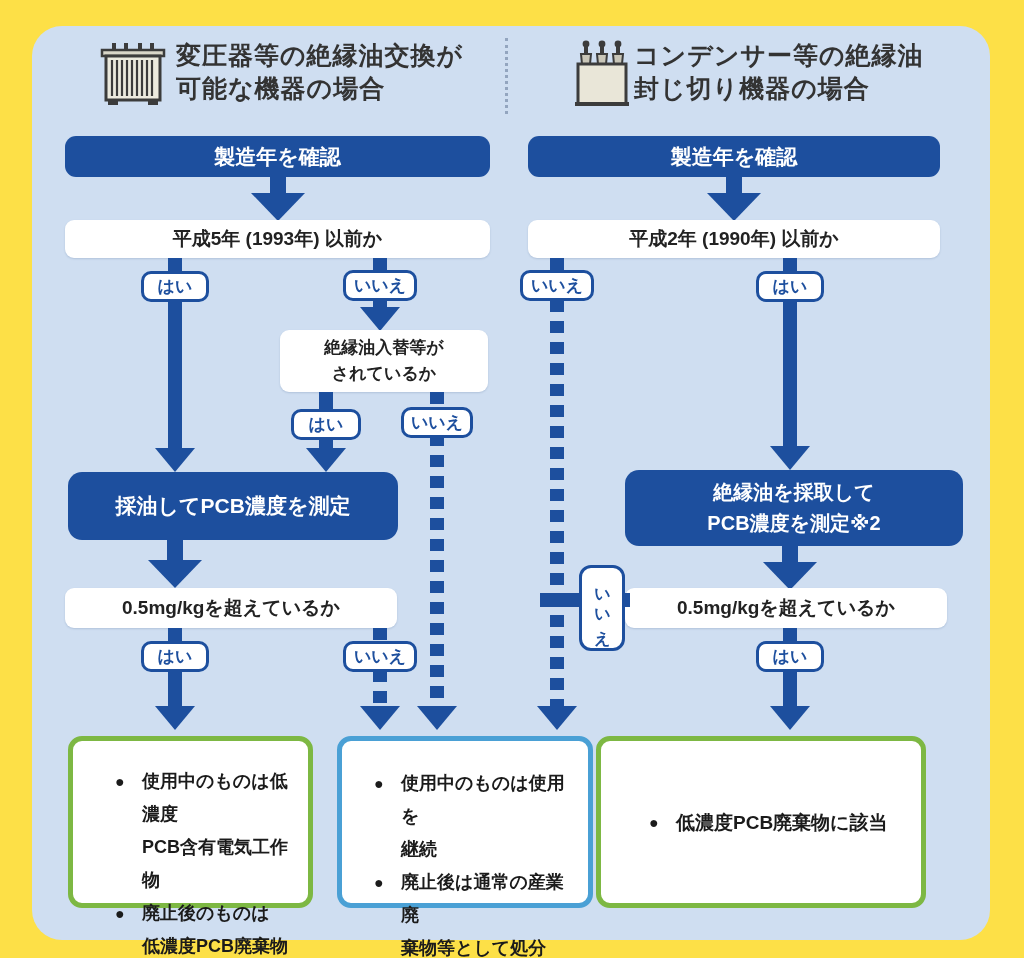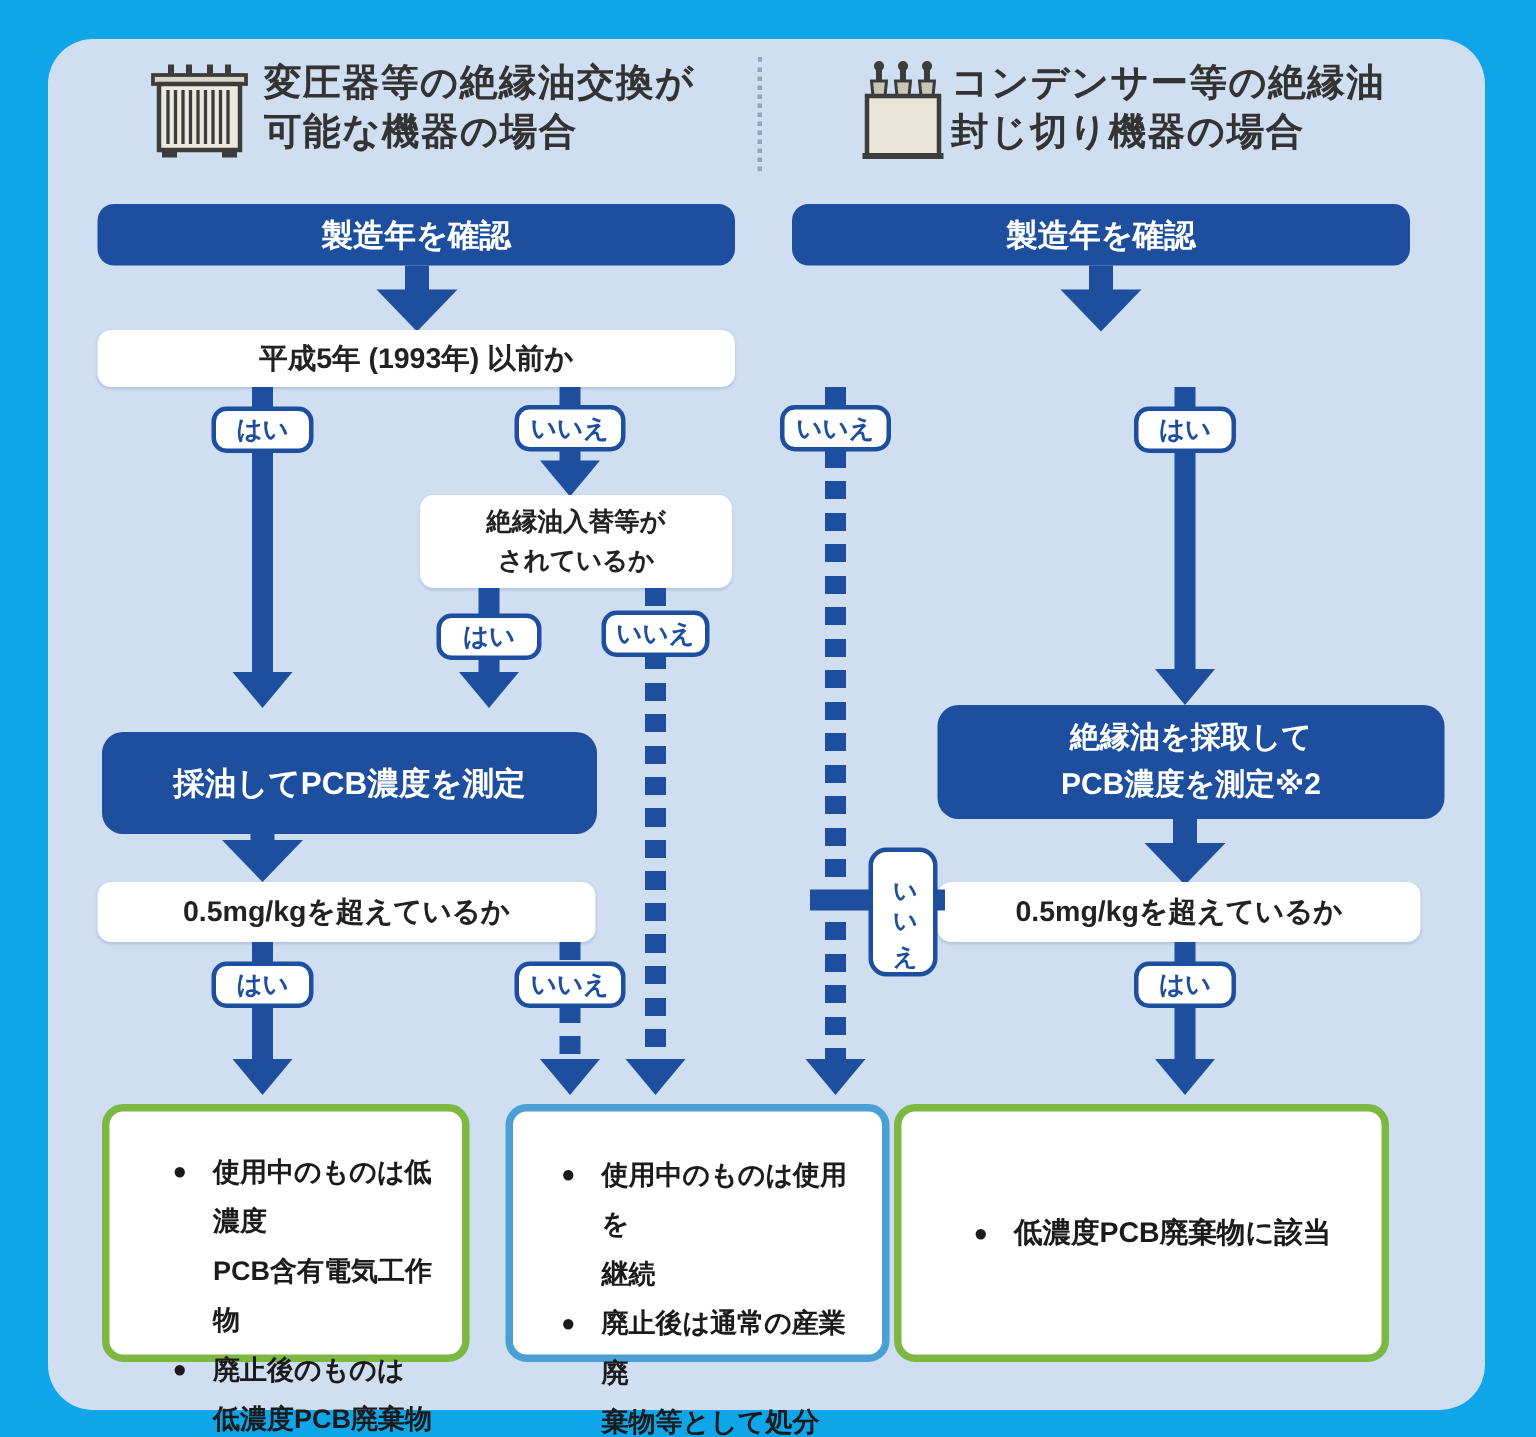--- a/index.html
+++ b/index.html
@@ -5,21 +5,21 @@
   :root{
     --blue:#1d4f9e;
     --panel:#cfdef1;
     --green:#7db843;
     --lblue:#4aa0d5;
     --ink:#222222;
   }
   *{margin:0;padding:0;box-sizing:border-box;}
   html,body{background:#ffffff;}
   body{font-family:"Liberation Sans","DejaVu Sans",sans-serif;}
-  #stage{position:relative;width:1024px;height:958px;background:#0ea5e9;overflow:hidden;}
+  #stage{position:relative;width:1024px;height:958px;background:#fde047;overflow:hidden;}
   #panel{position:absolute;left:32px;top:26px;width:958px;height:914px;background:var(--panel);border-radius:30px;}
   .abs{position:absolute;}
   
   .hdr-title{font-size:25px;font-weight:bold;color:#333;line-height:33px;letter-spacing:1px;}
   .divider{width:0;border-left:3px dotted #93a5bf;}
   
   .box-dark{background:var(--blue);color:#ffffff;font-weight:bold;text-align:center;border-radius:11px;display:flex;flex-direction:column;justify-content:center;}
   .box-white{background:#ffffff;color:var(--ink);font-weight:bold;text-align:center;border-radius:9px;display:flex;flex-direction:column;justify-content:center;box-shadow:0 1px 2px rgba(40,70,120,.18);}
   
   .line-v{background:var(--blue);}
@@ -129,21 +129,21 @@
   <div class="abs pill" style="left:291px;top:409px;width:70px;height:31px;">
       <span>はい</span>
     </div>
 
   <div class="abs dash-v" style="left:430px;top:392px;width:14px;height:316px;"></div>
   <div class="abs ah" style="left:417px;top:706px;"></div>
   <div class="abs pill" style="left:401px;top:407px;width:72px;height:31px;">
       <span>いいえ</span>
     </div>
 
-  <div class="abs box-dark" style="left:68px;top:472px;width:330px;height:68px;font-size:21px;border-radius:14px;margin-top:16px;">
+  <div class="abs box-dark" style="left:68px;top:472px;width:330px;height:68px;font-size:21px;border-radius:14px;">
     <div>採油してPCB濃度を測定</div>
   </div>
   <div class="abs line-v" style="left:167px;top:540px;width:16px;height:22px;"></div>
   <div class="abs ah-big" style="left:148px;top:560px;"></div>
 
   <div class="abs box-white" style="left:65px;top:588px;width:332px;height:40px;font-size:19px;">
     <div>0.5mg/kgを超えているか</div>
   </div>
 
   <div class="abs line-v" style="left:168px;top:628px;width:14px;height:80px;"></div>
@@ -157,20 +157,23 @@
   <div class="abs pill" style="left:343px;top:641px;width:74px;height:31px;">
       <span>いいえ</span>
     </div>
 
   <div class="abs box-dark" style="left:528px;top:136px;width:412px;height:41px;font-size:21px;">
     <div>製造年を確認</div>
   </div>
   <div class="abs line-v" style="left:726px;top:177px;width:16px;height:18px;"></div>
   <div class="abs ah-big" style="left:707px;top:193px;"></div>
 
+  <div class="abs box-white" style="left:528px;top:220px;width:412px;height:38px;font-size:19px;">
+    <div>平成2年 (1990年) 以前か</div>
+  </div>
 
   <div class="abs dash-v" style="left:550px;top:258px;width:14px;height:450px;"></div>
   <div class="abs ah" style="left:537px;top:706px;"></div>
   <div class="abs pill" style="left:520px;top:270px;width:74px;height:31px;">
       <span>いいえ</span>
     </div>
 
   <div class="abs line-v" style="left:783px;top:258px;width:14px;height:190px;"></div>
   <div class="abs ah" style="left:770px;top:446px;"></div>
   <div class="abs pill" style="left:756px;top:271px;width:68px;height:31px;">

